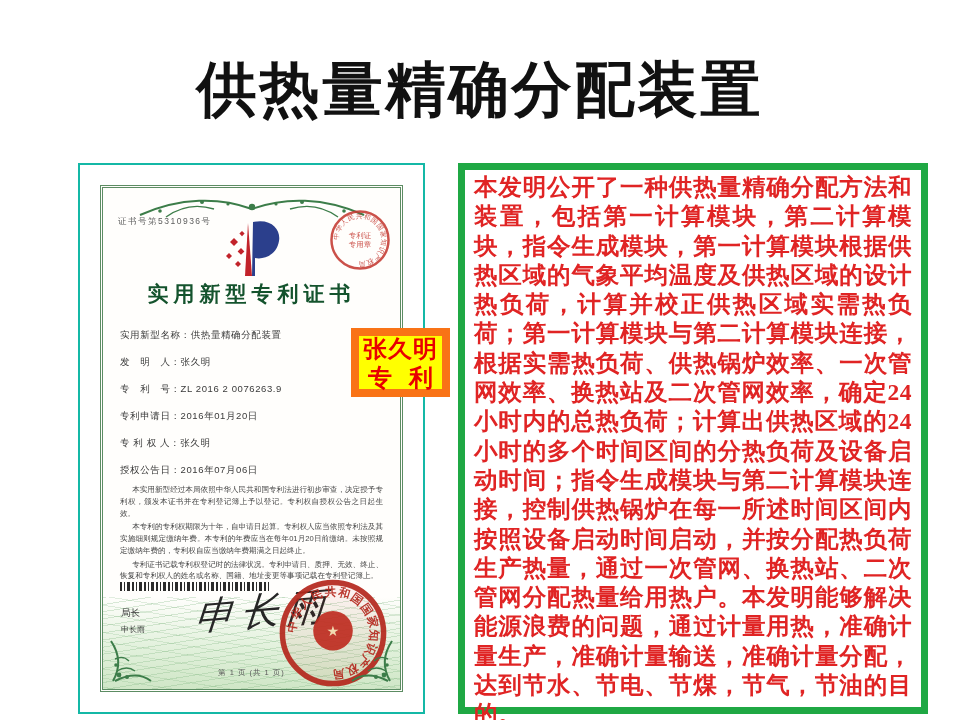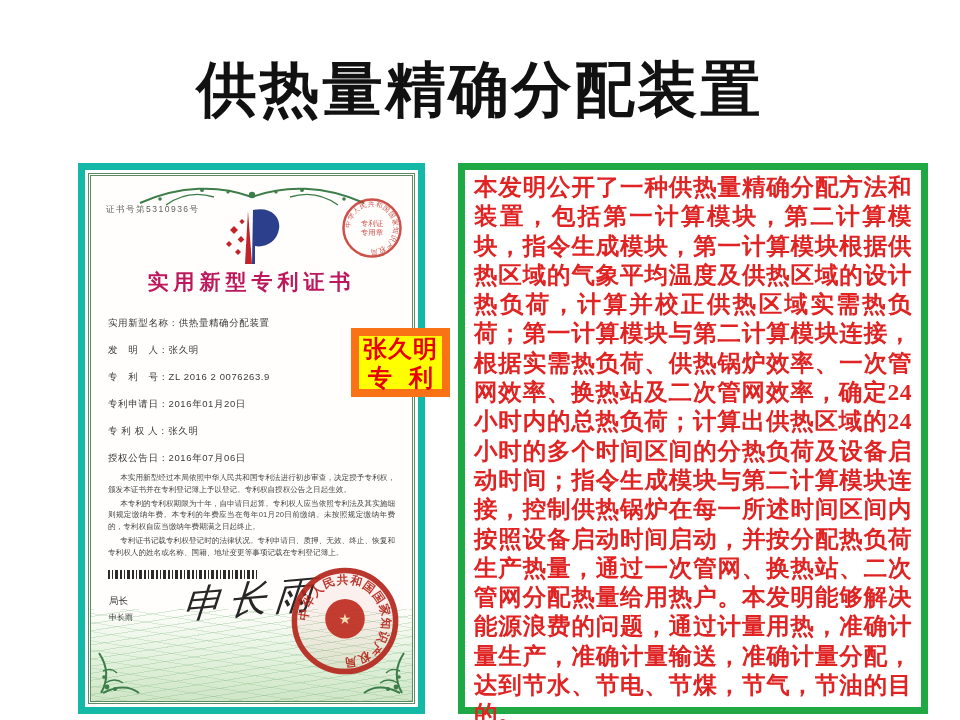--- a/index.html
+++ b/index.html
@@ -7,21 +7,21 @@
               font-family:"Liberation Sans", sans-serif; }
   .slide { position:relative; width:960px; height:720px; background:#fff; }
 
   
   .slide-title { position:absolute; top:50px; left:0; width:100%;
     text-align:center; font-family:"Liberation Serif","DejaVu Serif",serif;
     font-weight:900; font-size:60px; letter-spacing:3px; color:#111; }
 
   
   .cert-frame { position:absolute; left:78px; top:163px; width:347px; height:551px;
-    border:7px solid #14b8a6; background:#fff; padding:3px; }
+    border:2px solid #14b8a6; background:#fff; padding:20px; }
   .abstract-frame { position:absolute; left:458px; top:163px; width:470px; height:551px;
     border:7px solid #1fa844; background:#fff; padding:3px 9px 0 9px; }
   .abstract-text { font-family:"Liberation Serif","DejaVu Serif",serif;
     font-weight:700; font-size:23.5px; line-height:29.3px; color:#e02424;
     text-align:justify; letter-spacing:0.5px; }
 
   
   .cert-paper { position:relative; width:100%; height:100%;
     border:3px double #5c8c63; background:#fffefc; overflow:hidden; }
 
@@ -39,21 +39,21 @@
 
   .cert-no { position:absolute; top:28px; left:15px; font-size:8.5px;
     color:#5d5d5d; letter-spacing:1.5px; }
 
   .sipo-logo { position:absolute; top:30px; left:50%; transform:translateX(-50%);
     width:66px; height:62px; }
   .seal-top-right { position:absolute; top:21px; right:9px; width:62px; height:62px; opacity:.88; }
 
   .cert-title { position:absolute; top:92px; left:0; width:100%; text-align:center;
     font-family:"Liberation Serif","DejaVu Serif",serif; font-weight:900;
-    font-size:21px; letter-spacing:5px; color:#be185d; }
+    font-size:21px; letter-spacing:5px; color:#14532d; }
 
   .cert-field { position:absolute; left:17px; right:17px; font-size:9.5px;
     color:#3a3a3a; letter-spacing:0.6px; white-space:nowrap; }
   .cert-field.f0 { top:141px; } .cert-field.f1 { top:168px; }
   .cert-field.f2 { top:195px; } .cert-field.f3 { top:222px; }
   .cert-field.f4 { top:249px; } .cert-field.f5 { top:276px; }
 
   .cert-paragraphs { position:absolute; top:296px; left:17px; right:17px;
     font-size:7.6px; line-height:1.55; color:#474747; text-align:justify; }
   .cert-paragraphs p { text-indent:1.6em; margin-bottom:2px; }
@@ -163,20 +163,21 @@
       <svg class="seal-bottom" viewBox="0 0 100 100">
         <circle cx="50" cy="50" r="46" fill="rgba(197,44,32,0.07)" stroke="#b5271d" stroke-width="5"></circle>
         <path id="ringBottom" d="M50,50 m-34,0 a34,34 0 1,1 68,0 a34,34 0 1,1 -68,0" fill="none"></path>
         <text fill="#b5271d" font-size="10.5" letter-spacing="1" font-weight="bold">
           <textPath href="#ringBottom">中华人民共和国国家知识产权局</textPath>
         </text>
         <circle cx="50" cy="48" r="18" fill="#bf2c20"></circle>
         <text x="50" y="53" text-anchor="middle" font-size="13" fill="#f3d9ad">★</text>
       </svg>
 
+      <div class="page-footer">第 1 页 (共 1 页)</div>
 
       <svg class="corner-ornament left" viewBox="0 0 44 46">
         <g stroke="#3c7d49" fill="none" stroke-width="2">
           <path d="M4 44 C12 30 10 16 2 4 M6 44 C22 36 34 38 42 44"></path>
           <path d="M8 34 q10 -6 18 0 M6 22 q8 -4 14 2" stroke-width="1.4"></path>
         </g>
         <g fill="#3c7d49">
             <circle cx="10" cy="38" r="2.4"></circle>
             <circle cx="18" cy="40" r="2"></circle>
             <circle cx="7" cy="28" r="1.8"></circle>

